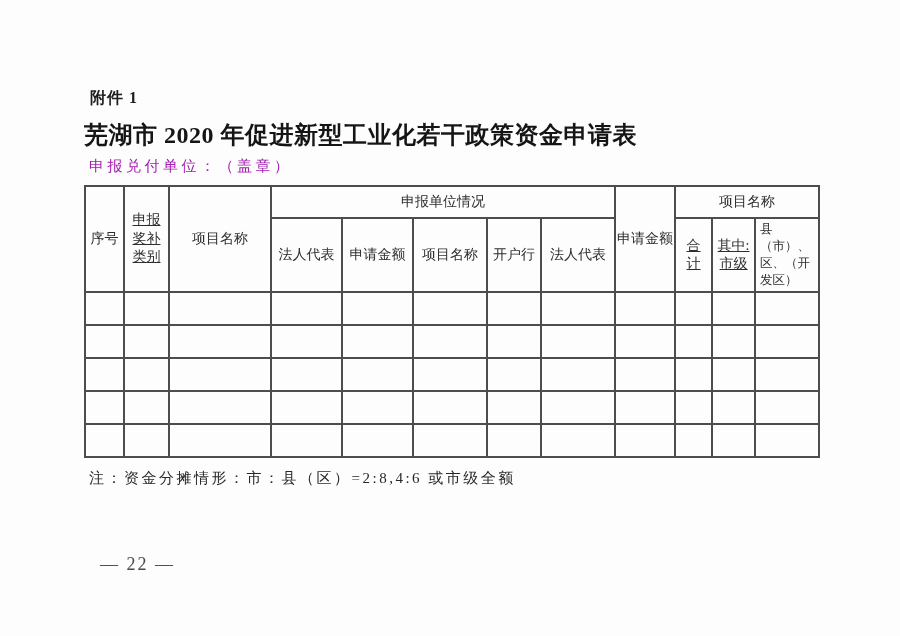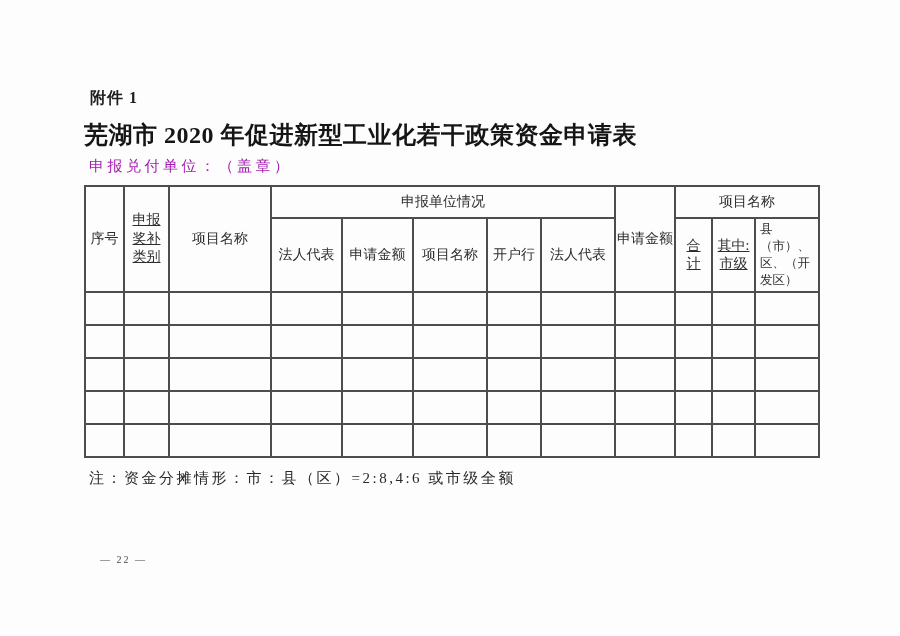--- a/index.html
+++ b/index.html
@@ -84,21 +84,21 @@
     top: 449px;
     font-size: 15px;
     letter-spacing: 2.5px;
     color: #282828;
     margin-top: 20px;
   }
   .page-num {
     position: absolute;
     left: 100px;
     top: 554px;
-    font-size: 10px;
+    font-size: 18px;
     letter-spacing: 2px;
     color: #4a4a4a;
   }
 </style>
 </head>
 <body>
 
 <div class="page">
 
   <div class="attachment">附件 1</div>

